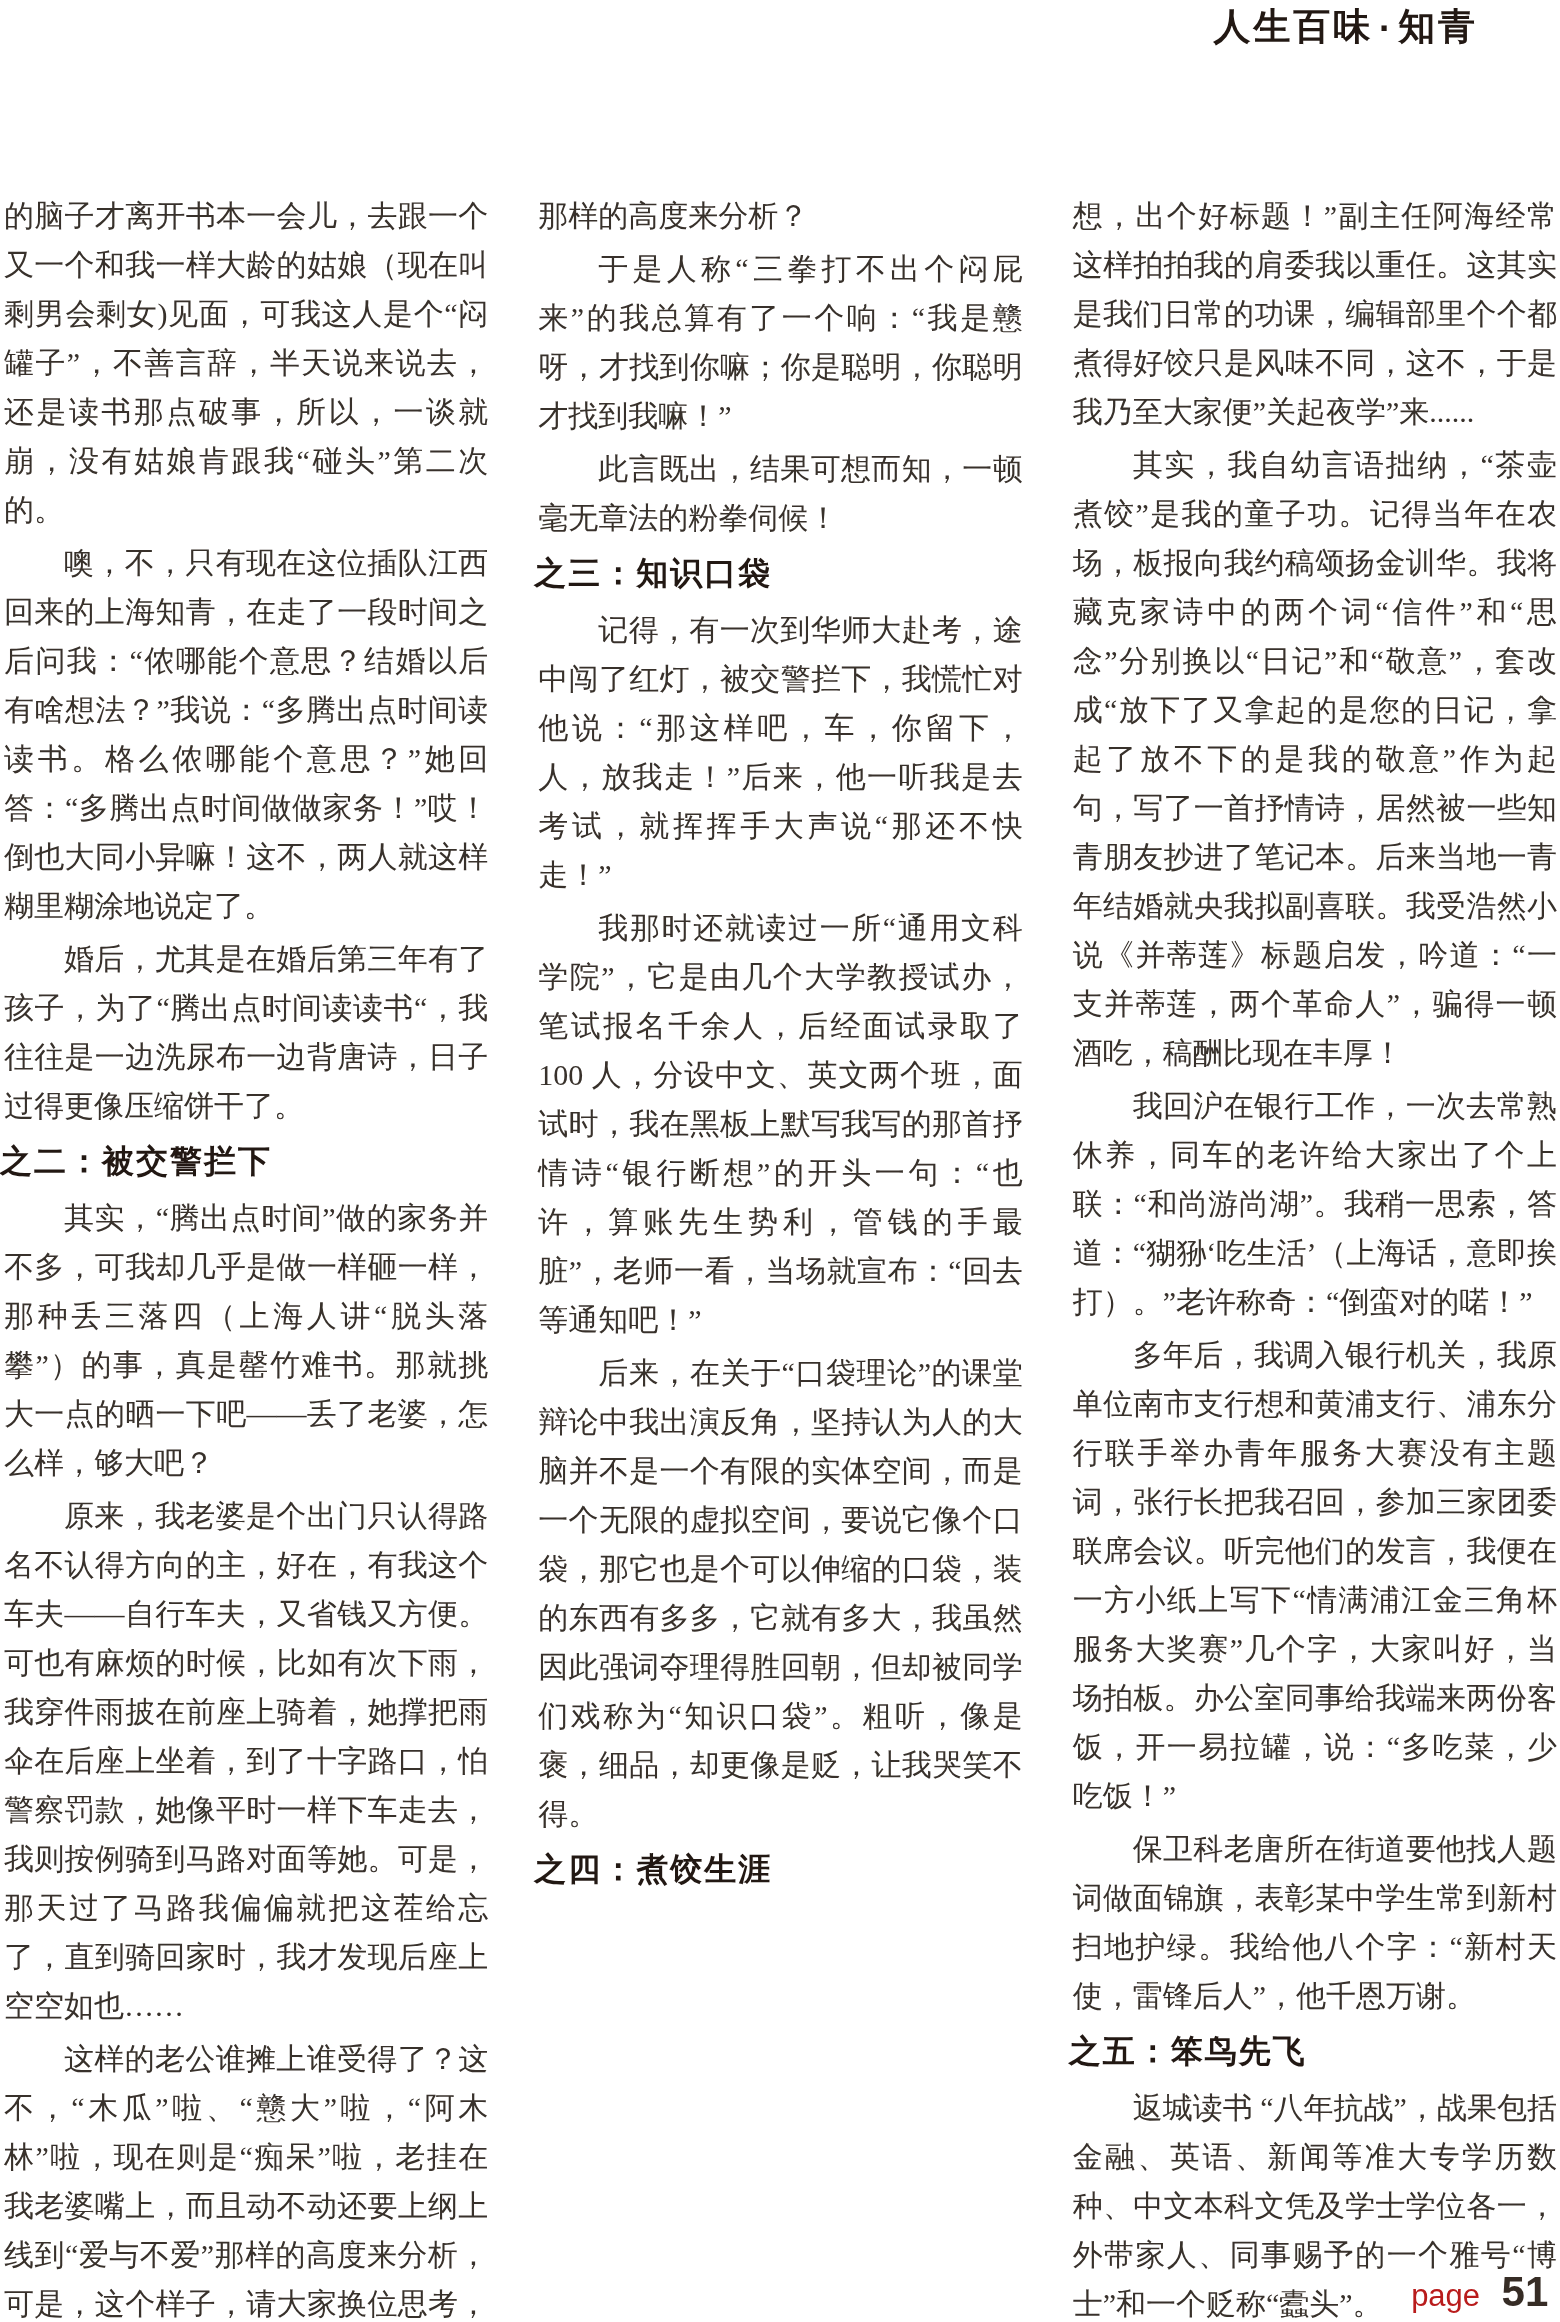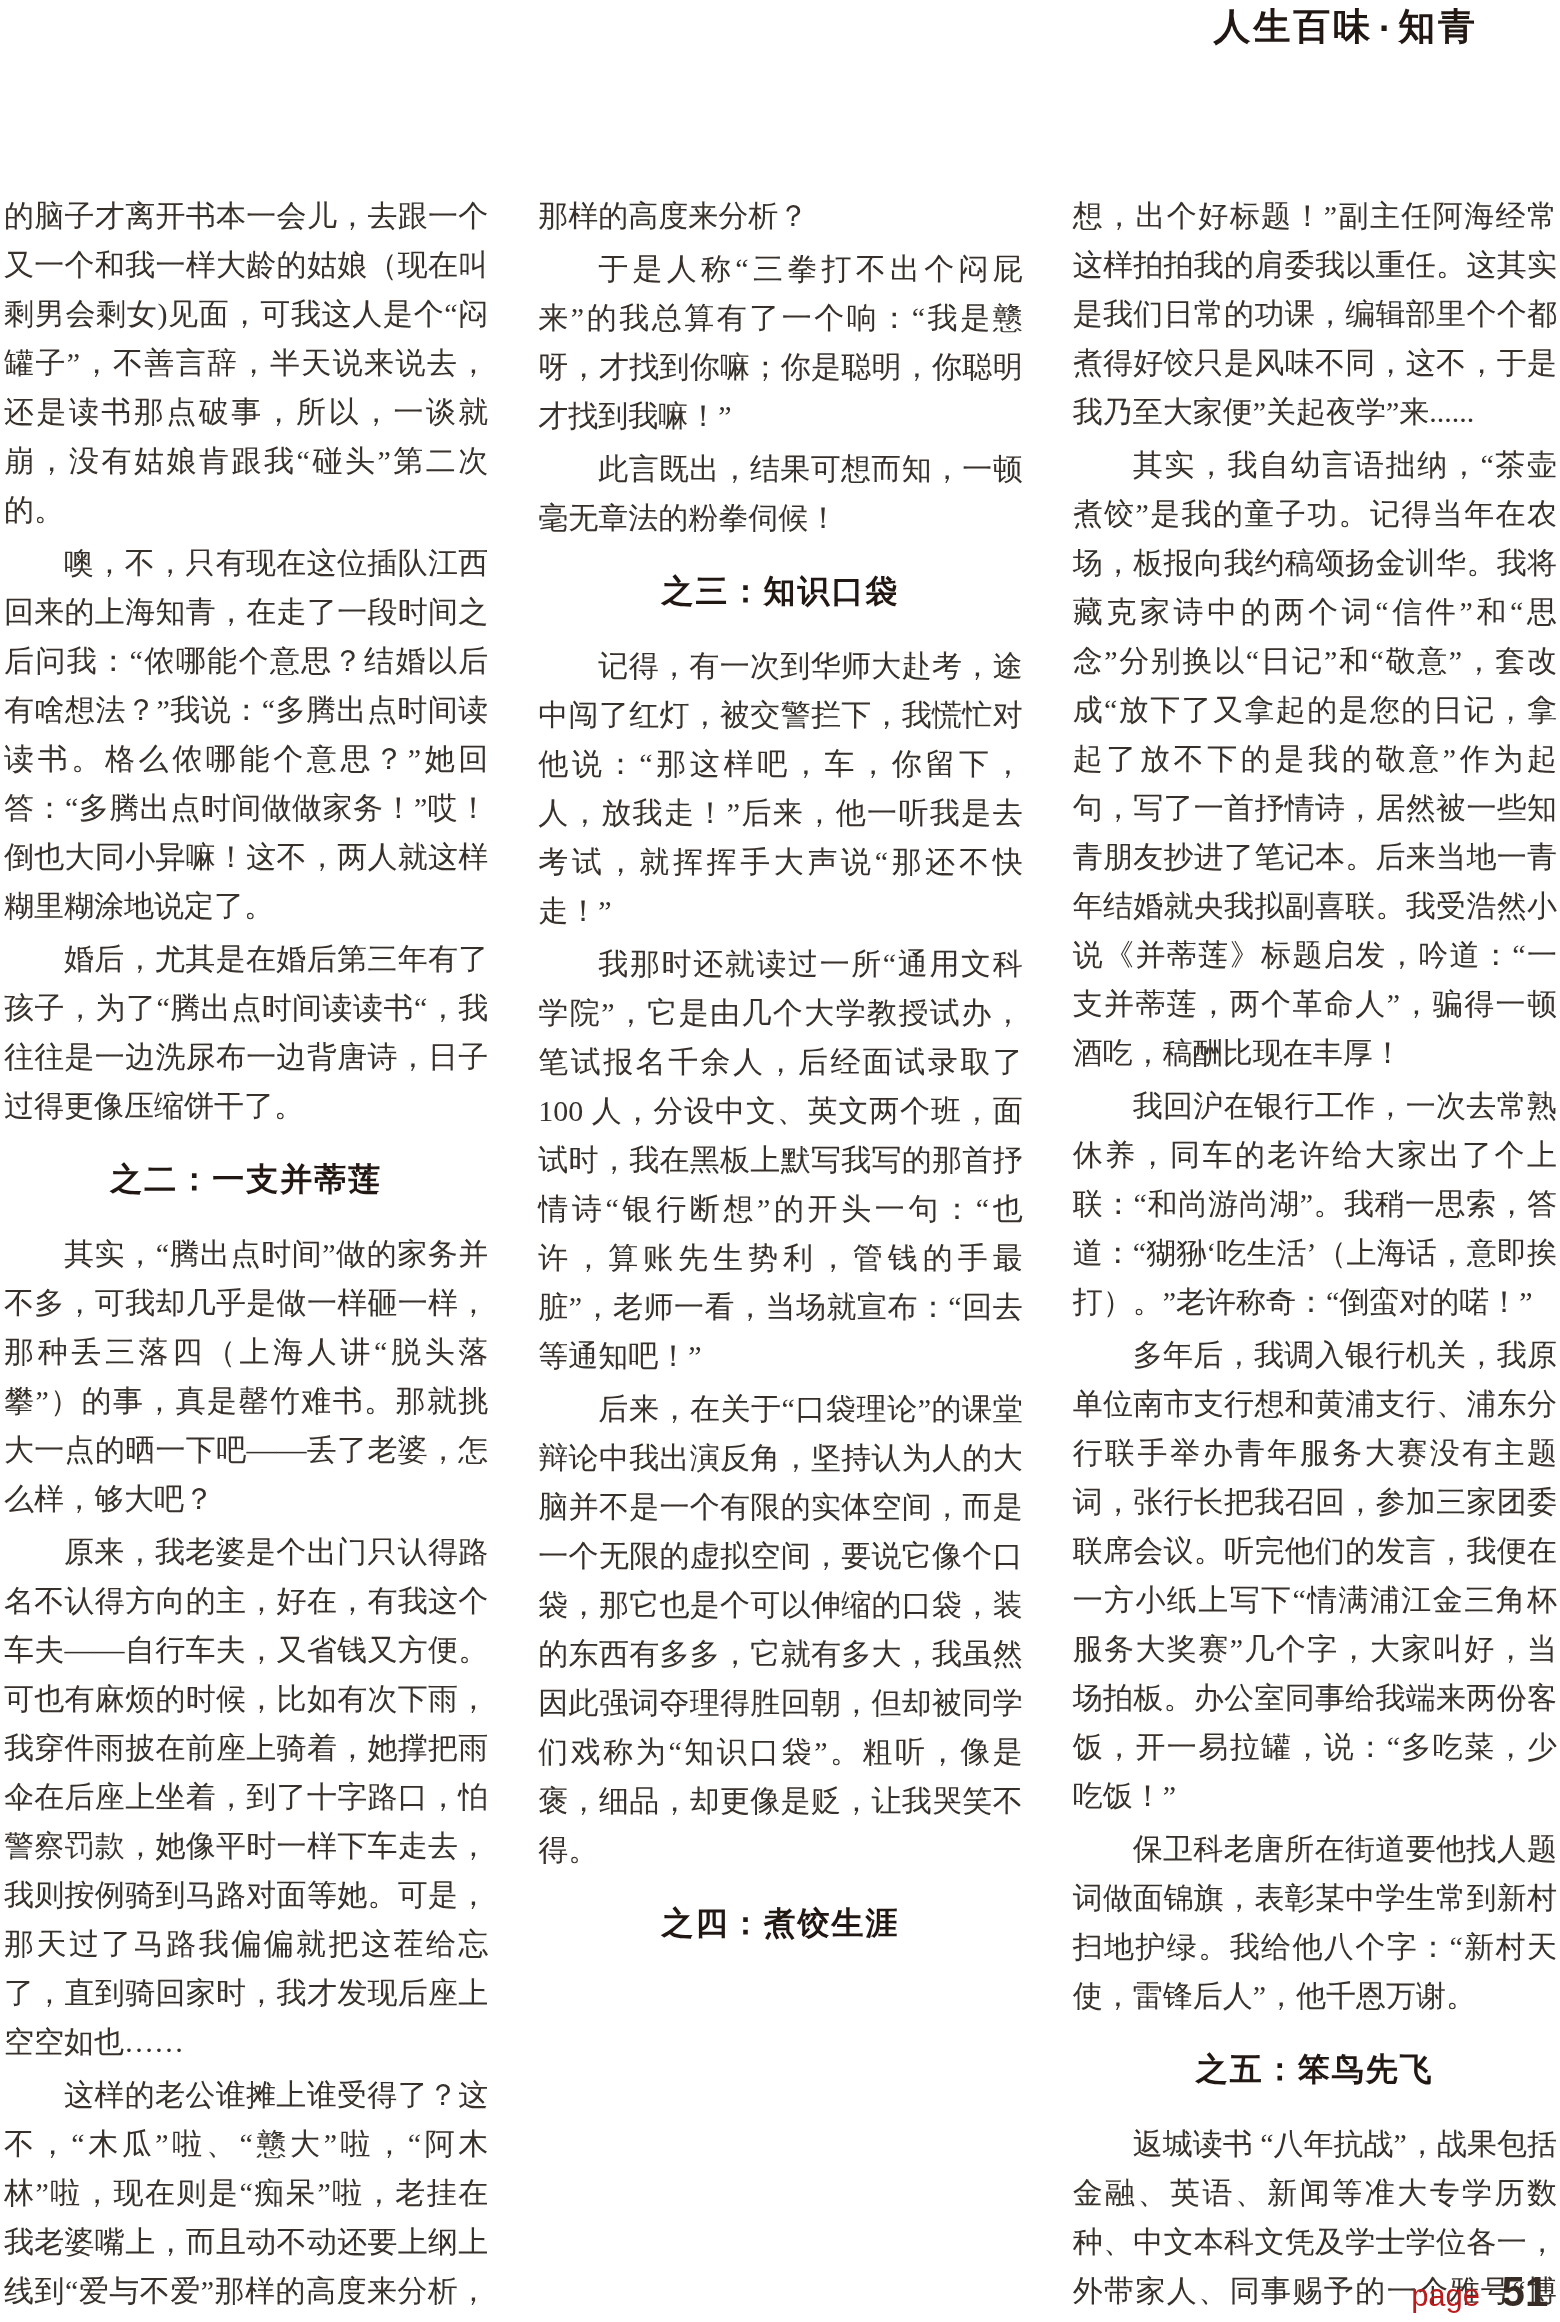--- a/index.html
+++ b/index.html
@@ -48,23 +48,22 @@
   }
   .para.indent {
     text-indent: 2em;
   }
   .sub-heading {
     font-family: "Liberation Sans", sans-serif;
     font-weight: bold;
     font-size: 32px;
     line-height: 49px;
     color: #221813;
-    text-align: center;
     letter-spacing: 2px;
-    margin: 25px 0;
+    margin: 7px 0;
   }
   .footer {
     position: absolute;
     right: 11.7px;
     bottom: 5.9px;
     display: flex;
     align-items: baseline;
     gap: 21.5px;
   }
   .footer .page-word {
@@ -86,21 +85,21 @@
 
   <div class="header">
     <span>人生百味·知青</span>
   </div>
 
   <div class="columns">
     <div class="column">
         <p class="para">的脑子才离开书本一会儿，去跟一个又一个和我一样大龄的姑娘（现在叫剩男会剩女)见面，可我这人是个“闷罐子”，不善言辞，半天说来说去，还是读书那点破事，所以，一谈就崩，没有姑娘肯跟我“碰头”第二次的。</p>
         <p class="para indent">噢，不，只有现在这位插队江西回来的上海知青，在走了一段时间之后问我：“侬哪能个意思？结婚以后有啥想法？”我说：“多腾出点时间读读书。格么侬哪能个意思？”她回答：“多腾出点时间做做家务！”哎！倒也大同小异嘛！这不，两人就这样糊里糊涂地说定了。</p>
         <p class="para indent">婚后，尤其是在婚后第三年有了孩子，为了“腾出点时间读读书“，我往往是一边洗尿布一边背唐诗，日子过得更像压缩饼干了。</p>
-        <h3 class="sub-heading">之二：一支并蒂莲</h3>
+        <h3 class="sub-heading">之二：被交警拦下</h3>
         <p class="para indent">其实，“腾出点时间”做的家务并不多，可我却几乎是做一样砸一样，那种丢三落四（上海人讲“脱头落攀”）的事，真是罄竹难书。那就挑大一点的晒一下吧——丢了老婆，怎么样，够大吧？</p>
         <p class="para indent">原来，我老婆是个出门只认得路名不认得方向的主，好在，有我这个车夫——自行车夫，又省钱又方便。可也有麻烦的时候，比如有次下雨，我穿件雨披在前座上骑着，她撑把雨伞在后座上坐着，到了十字路口，怕警察罚款，她像平时一样下车走去，我则按例骑到马路对面等她。可是，那天过了马路我偏偏就把这茬给忘了，直到骑回家时，我才发现后座上空空如也……</p>
         <p class="para indent">这样的老公谁摊上谁受得了？这不，“木瓜”啦、“戆大”啦，“阿木林”啦，现在则是“痴呆”啦，老挂在我老婆嘴上，而且动不动还要上纲上线到“爱与不爱”那样的高度来分析，可是，这个样子，请大家换位思考，又有</p>
       </div>
     <div class="column">
         <p class="para">那样的高度来分析？</p>
         <p class="para indent">于是人称“三拳打不出个闷屁来”的我总算有了一个响：“我是戆呀，才找到你嘛；你是聪明，你聪明才找到我嘛！”</p>
         <p class="para indent">此言既出，结果可想而知，一顿毫无章法的粉拳伺候！</p>
         <h3 class="sub-heading">之三：知识口袋</h3>
         <p class="para indent">记得，有一次到华师大赴考，途中闯了红灯，被交警拦下，我慌忙对他说：“那这样吧，车，你留下，人，放我走！”后来，他一听我是去考试，就挥挥手大声说“那还不快走！”</p>

